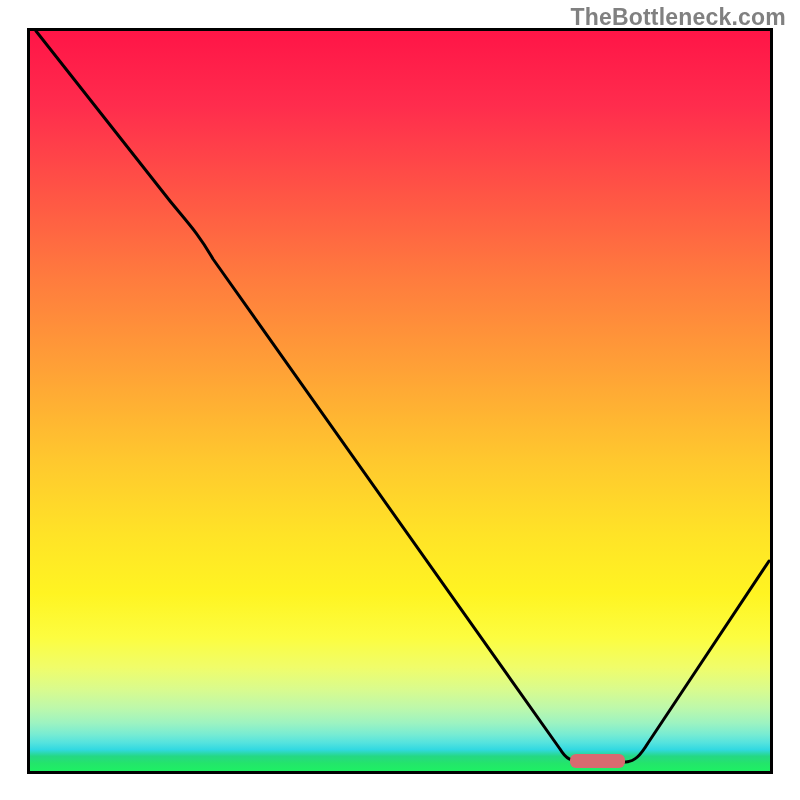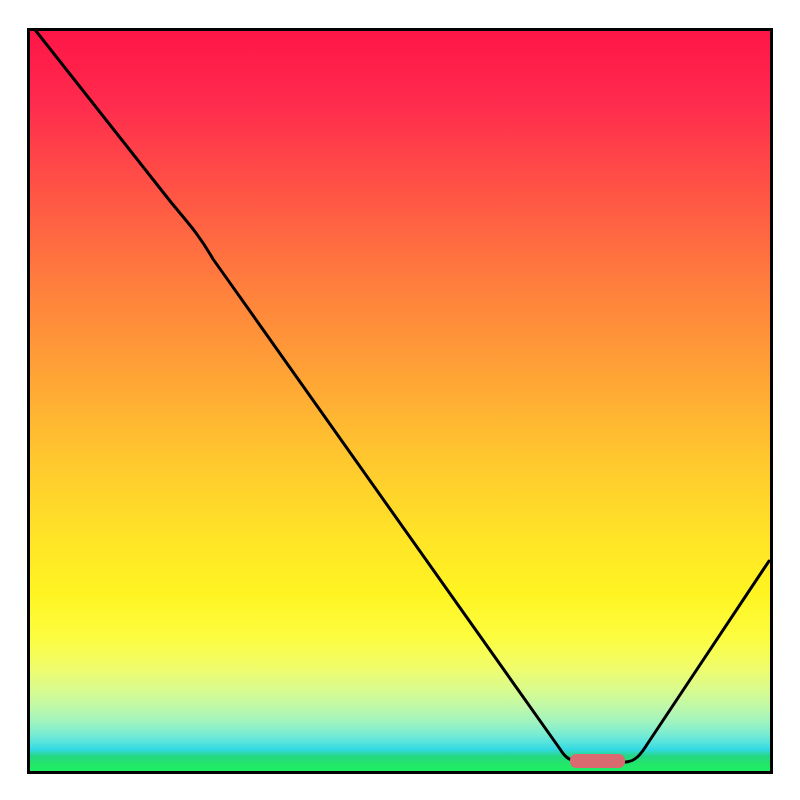--- a/index.html
+++ b/index.html
@@ -77,20 +77,21 @@
   svg.overlay rect.marker {
     fill: #d96a70;
     rx: 6;
     ry: 6;
   }
 </style>
 </head>
 <body>
 <div class="wrap">
 
+  <div class="watermark">TheBottleneck.com</div>
 
   <div class="plot">
     <div class="gradient"></div>
     <svg class="overlay" viewBox="0 0 740 740" preserveAspectRatio="none">
       <path class="curve" d="M 6 0
                L 140 170
                C 158 192, 168 202, 183 228
                L 530 718
                C 536 728, 540 730, 555 731
                L 596 731

